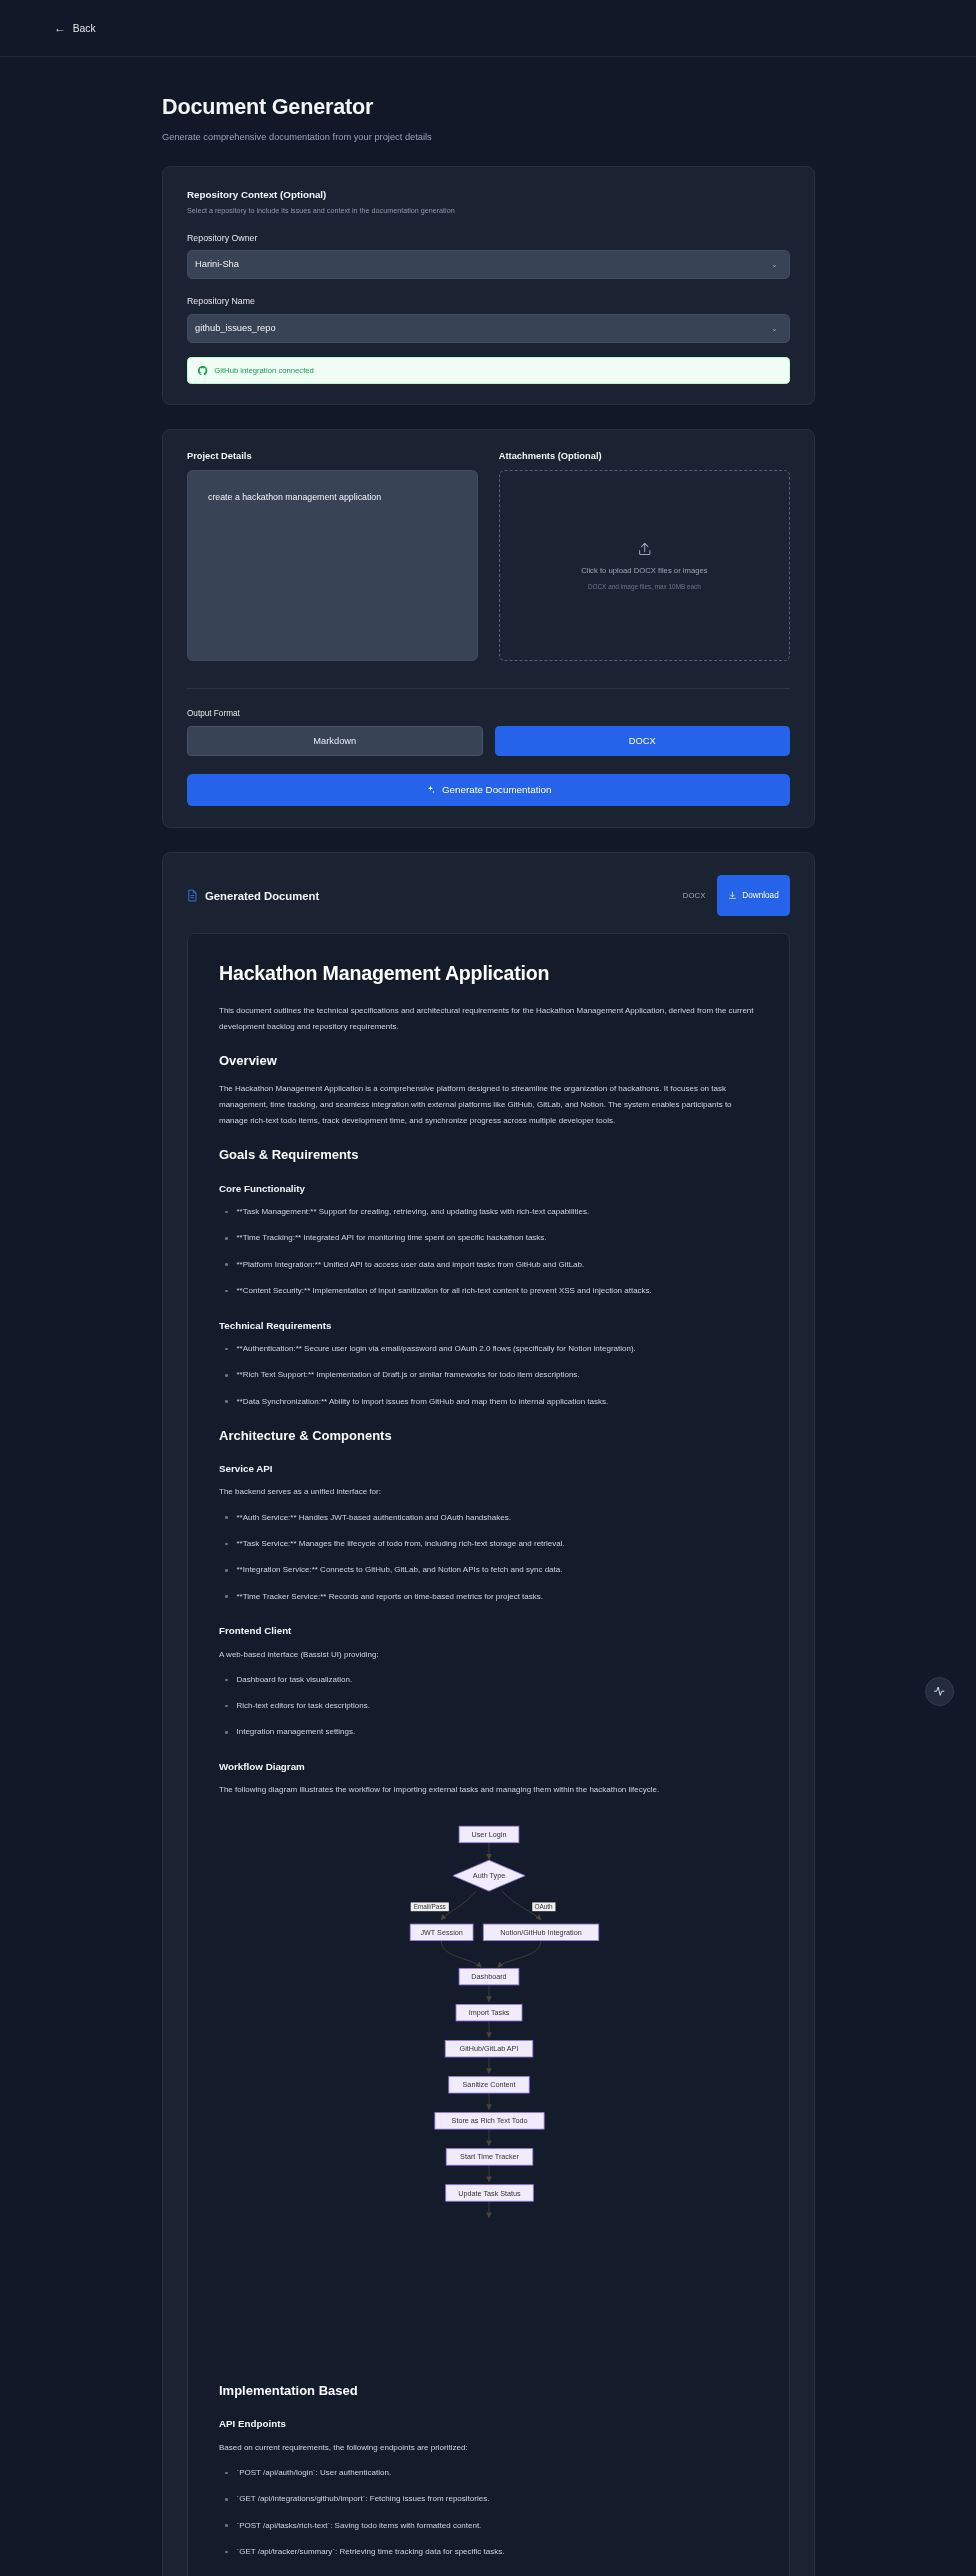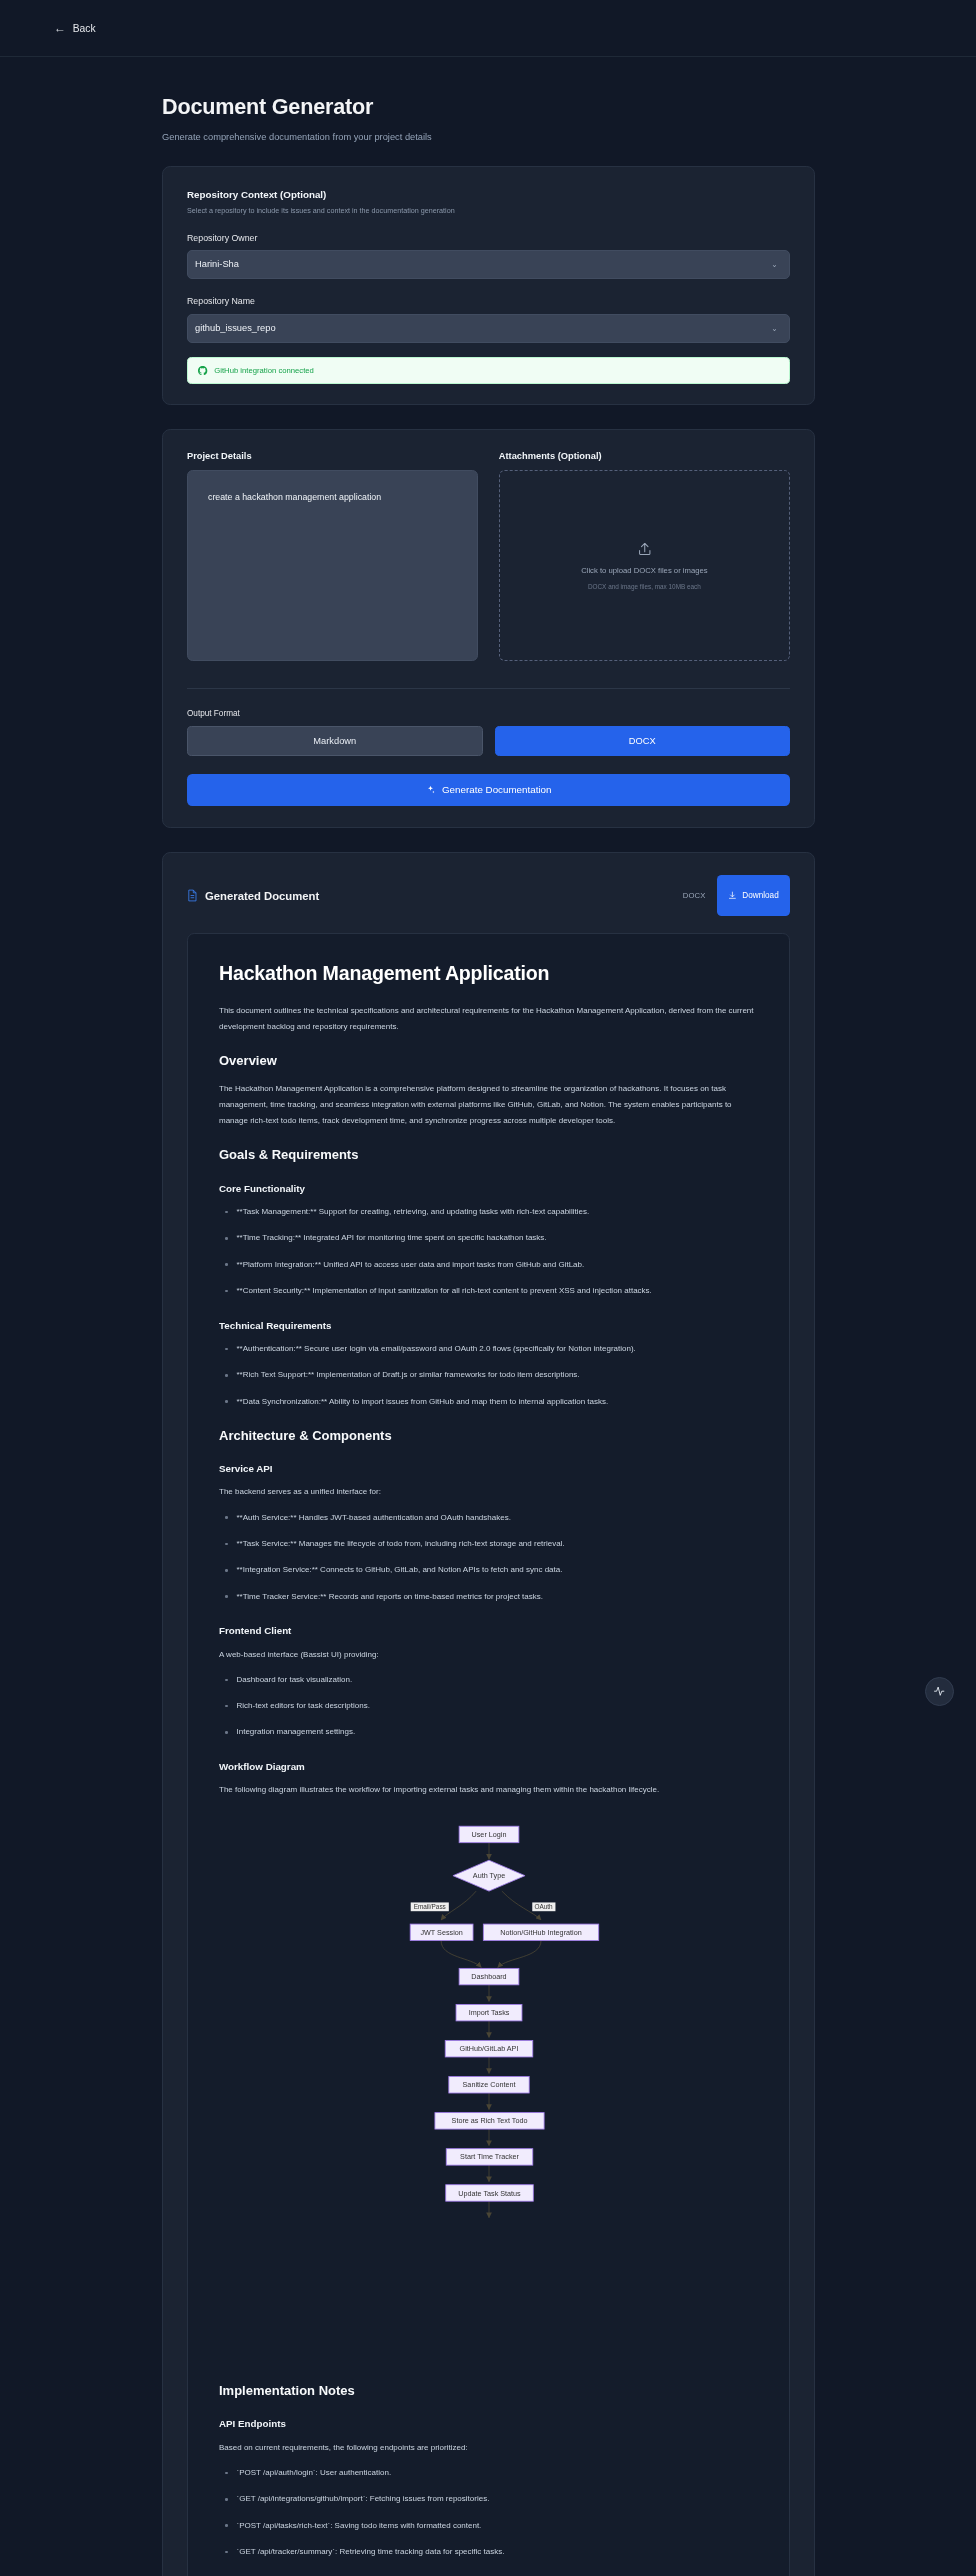--- a/index.html
+++ b/index.html
@@ -439,21 +439,21 @@
             <text x="216" y="661" text-anchor="middle" font-family="Liberation Sans, sans-serif" font-size="14" fill="#333333">Start Time Tracker</text>
           </g>
 
           <g>
             <rect x="131" y="710" width="170" height="32" fill="#f1ecfd" stroke="#9f7aea" stroke-width="1.6"></rect>
             <text x="216" y="731" text-anchor="middle" font-family="Liberation Sans, sans-serif" font-size="14" fill="#333333">Update Task Status</text>
           </g>
         </svg>
       </div>
 
-      <div class="doc-h2">Implementation Notes</div>
+      <div class="doc-h2">Implementation Based</div>
 
       <div class="doc-h3">API Endpoints</div>
       <p class="doc-p">Based on current requirements, the following endpoints are prioritized:</p>
       <ul class="doc-ul">
         <li>`POST /api/auth/login`: User authentication.</li>
         <li>`GET /api/integrations/github/import`: Fetching issues from repositories.</li>
         <li>`POST /api/tasks/rich-text`: Saving todo items with formatted content.</li>
         <li>`GET /api/tracker/summary`: Retrieving time tracking data for specific tasks.</li>
       </ul>
 

